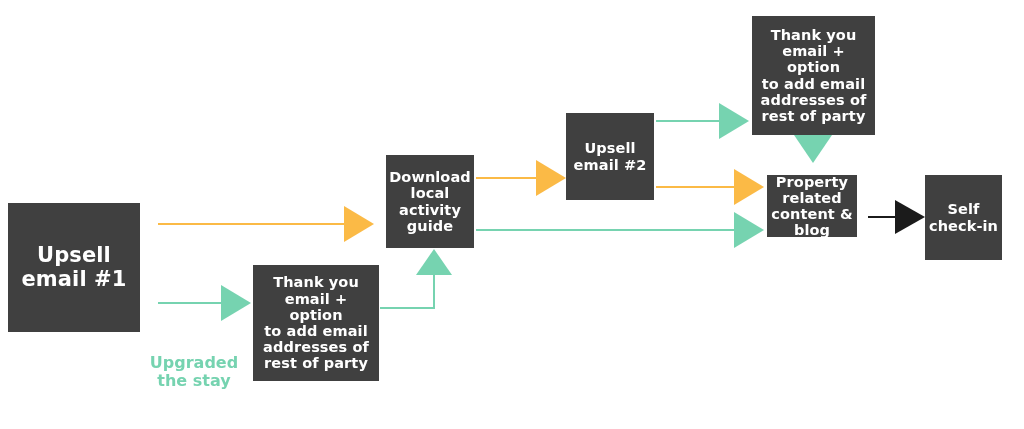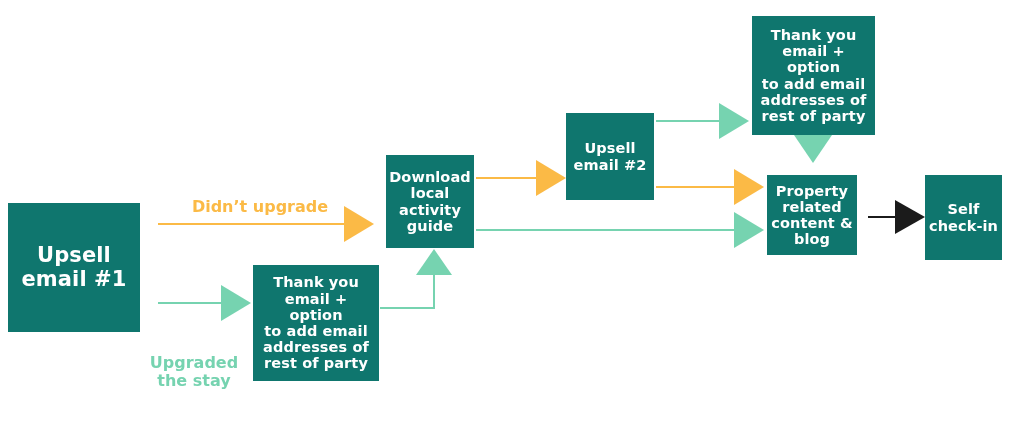--- a/index.html
+++ b/index.html
@@ -12,21 +12,21 @@
   }
   #canvas {
     position: relative;
     width: 1024px;
     height: 429px;
     background: #ffffff;
     overflow: hidden;
   }
   .node {
     position: absolute;
-    background: #0f766e;
+    background: #404040;
     color: #ffffff;
     display: flex;
     align-items: center;
     justify-content: center;
     text-align: center;
     font-weight: 700;
     line-height: 1.12;
     letter-spacing: 0.1px;
     box-sizing: border-box;
     padding: 2px 3px;
@@ -114,35 +114,34 @@
   </div>
 
   <div class="node" style="left:752px; top:16px; width:123px; height:119px; font-size:14.5px;">
     <span style="white-space:pre-line;">Thank you
 email + option
 to add email
 addresses of
 rest of party</span>
   </div>
 
-  <div class="node" style="left:767px; top:175px; width:90px; height:80px; font-size:14.5px;">
+  <div class="node" style="left:767px; top:175px; width:90px; height:62px; font-size:14.5px;">
     <span style="white-space:pre-line;">Property
 related
 content &amp;
 blog</span>
   </div>
 
   <div class="node" style="left:925px; top:175px; width:77px; height:85px; font-size:14.5px;">
     <span style="white-space:pre-line;">Self
 check-in</span>
   </div>
 
   <div class="line orange" style="left:158px; top:223px; width:186px; height:2px;"></div>
   <div class="arrow right-orange" style="left:344px; top:206px;"></div>
-  <div class="edge-label lbl-orange" style="left:190px; top:198px; width:140px; font-size:16px;">Didn’t upgrade</div>
 
   <div class="line" style="left:158px; top:302px; width:63px; height:2px;"></div>
   <div class="arrow right-green" style="left:221px; top:285px;"></div>
   <div class="edge-label lbl-green" style="left:134px; top:342px; width:120px; font-size:16px;margin-top:12px;">Upgraded
 the stay</div>
 
   <div class="line" style="left:380px; top:307px; width:55px; height:2px;"></div>
   <div class="line" style="left:433px; top:274px; width:2px; height:35px;"></div>
   <div class="arrow up-green" style="left:416px; top:249px;"></div>
 

